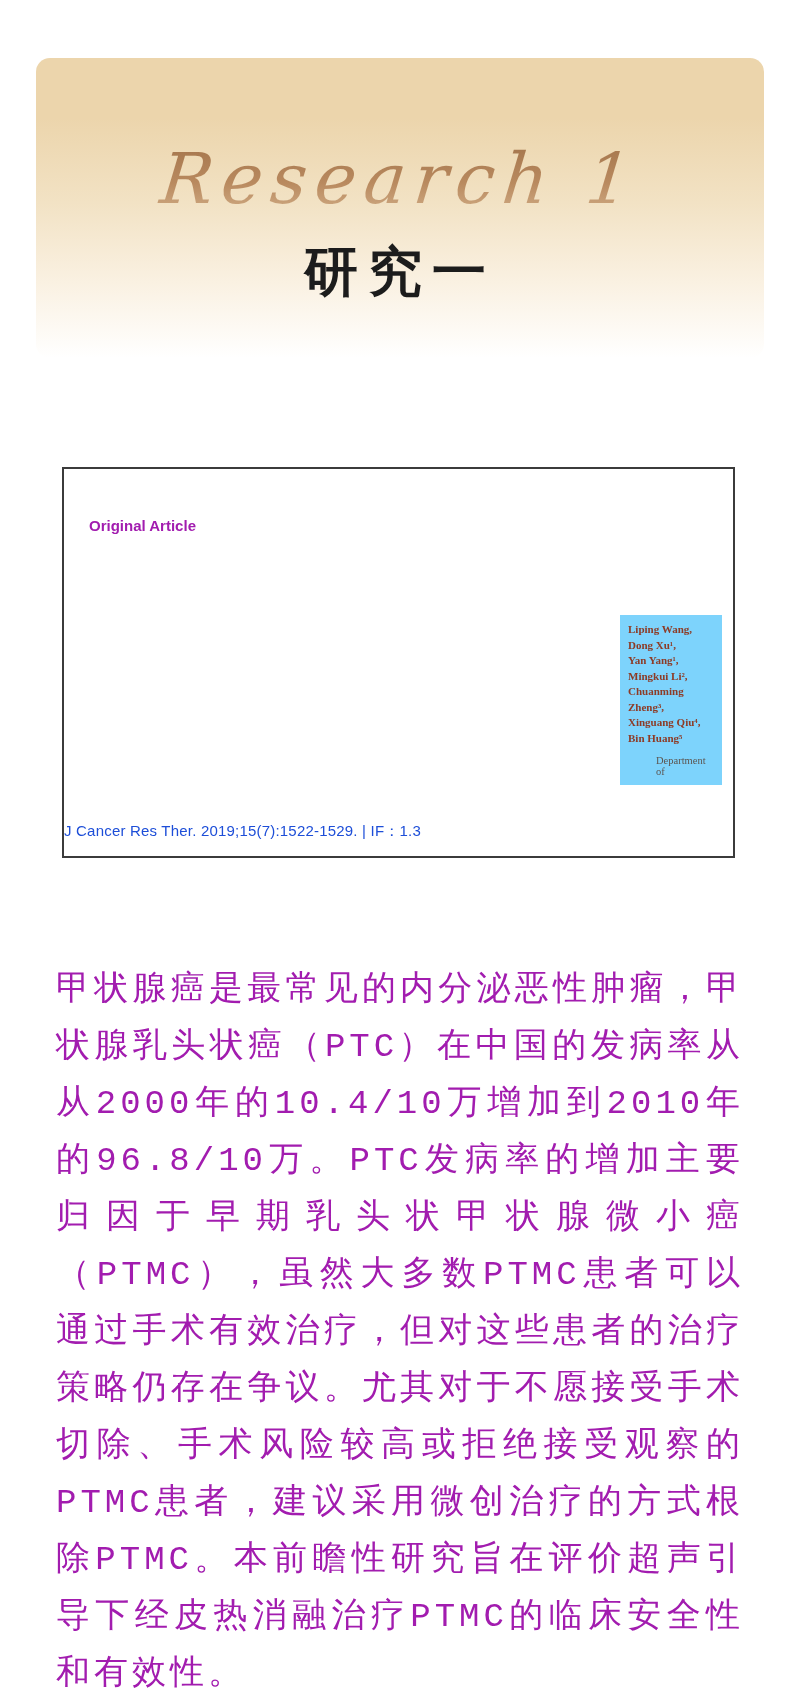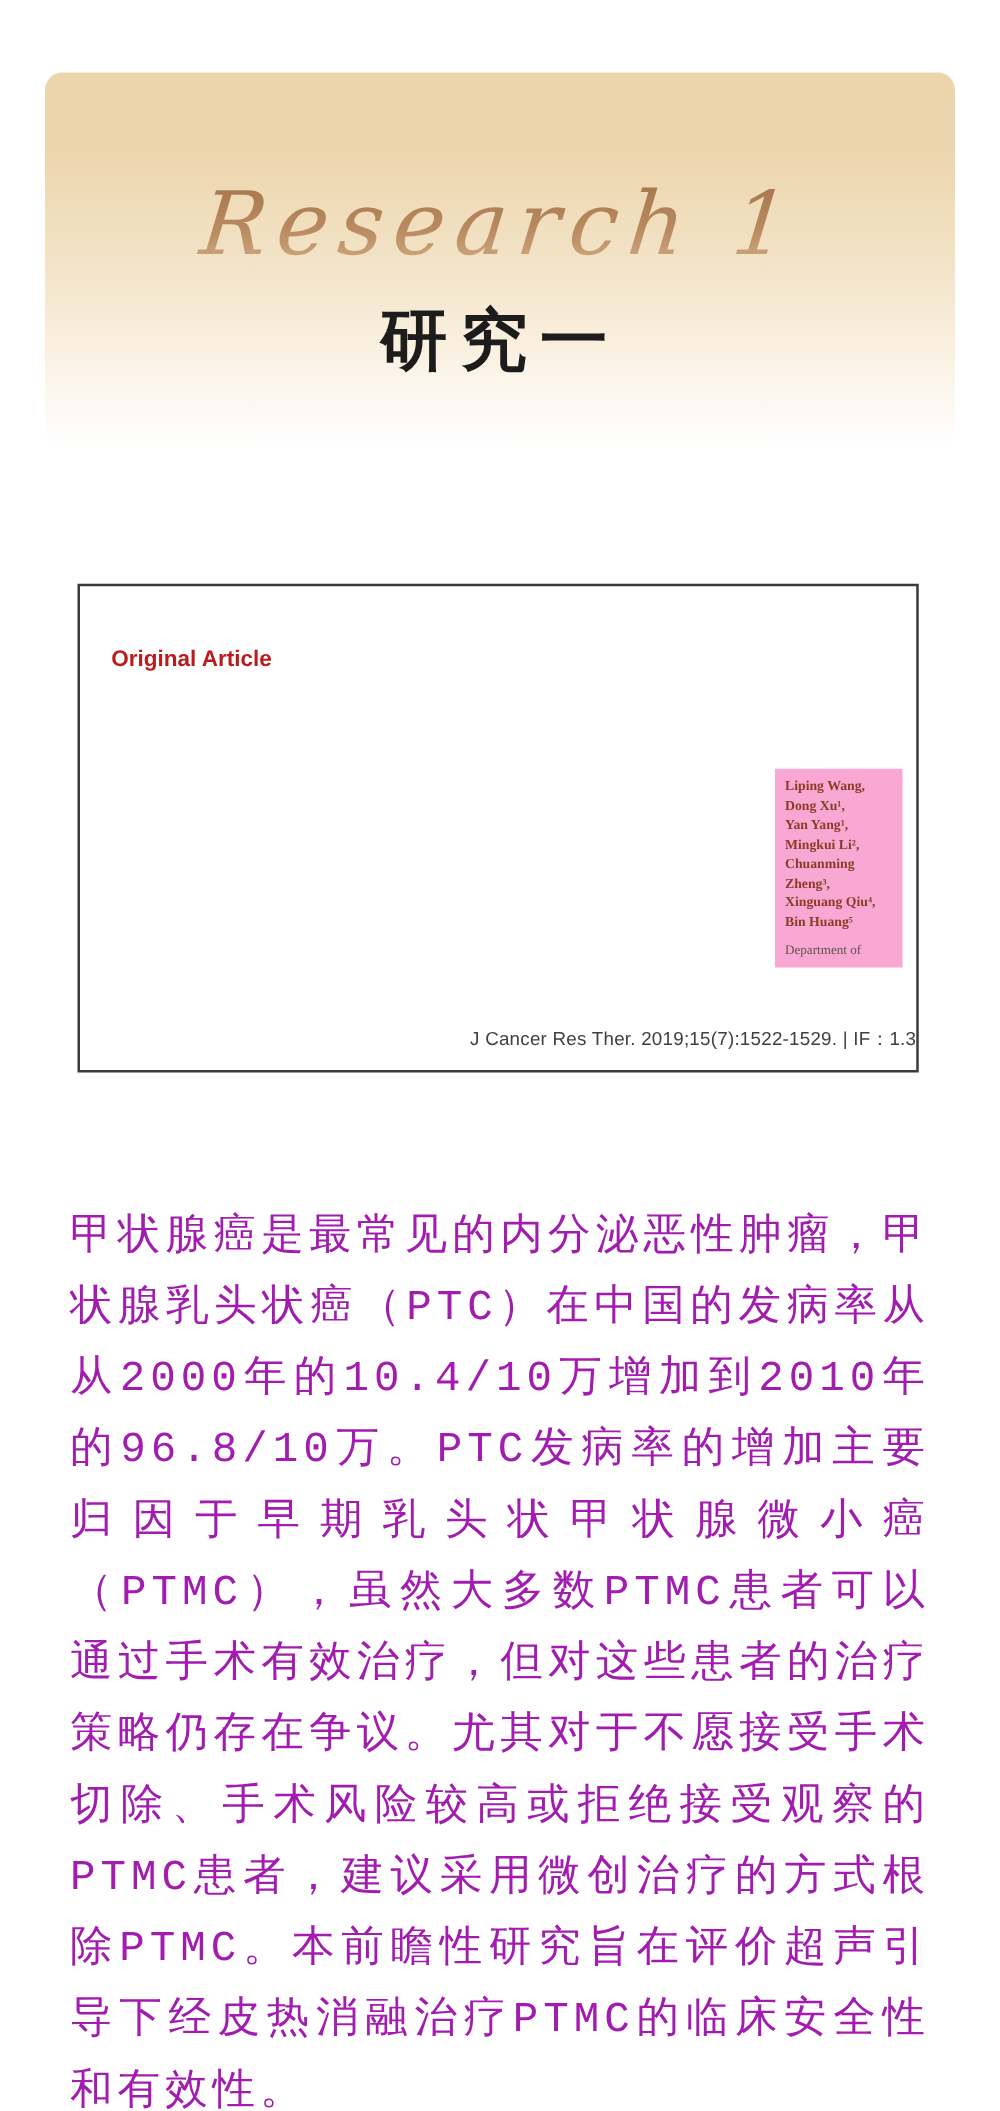--- a/index.html
+++ b/index.html
@@ -63,67 +63,68 @@
     border: 2px solid #3b3b3b;
     background: #ffffff;
     box-sizing: border-box;
   }
   .paper-tag {
     position: absolute;
     left: 25px;
     top: 48px;
     font-family: "Liberation Sans", sans-serif;
     font-weight: bold;
-    font-size: 18px;
-    color: #b91c1c;
+    font-size: 15px;
+    color: #a21caf;
   }
   .paper-title {
     position: absolute;
     left: 25px;
     top: 108px;
     width: 520px;
     font-family: "Liberation Serif", "DejaVu Serif", serif;
     font-weight: bold;
     font-size: 26px;
     line-height: 37px;
     color: #6e2c1e;
     white-space: pre-line;
   }
   .paper-authors-box {
     position: absolute;
     left: 556px;
     top: 146px;
     width: 102px;
     box-sizing: border-box;
     padding: 7px 8px 8px 8px;
-    background: #f9a8d4;
+    background: #7dd3fc;
   }
   .paper-authors {
     font-family: "Liberation Serif", "DejaVu Serif", serif;
     font-weight: bold;
     font-size: 11px;
     line-height: 15.5px;
     color: #8d3b26;
     white-space: pre-line;
   }
   .paper-affiliation {
     margin-top: 9px;
     font-family: "Liberation Serif", "DejaVu Serif", serif;
     font-size: 10.5px;
     color: #5c5550;
+    margin-left: 28px;
   }
   .paper-citation {
     position: absolute;
     left: 0;
     right: 0;
     bottom: 15px;
-    text-align: right;
+    text-align: left;
     font-family: "Liberation Sans", sans-serif;
     font-size: 15px;
-    color: #404040;
+    color: #1d4ed8;
     letter-spacing: 0.2px;
   }
 
   
   .intro-paragraph {
     position: absolute;
     left: 56px;
     top: 962px;
     width: 688px;
     font-family: Liberation Mono, monospace;

